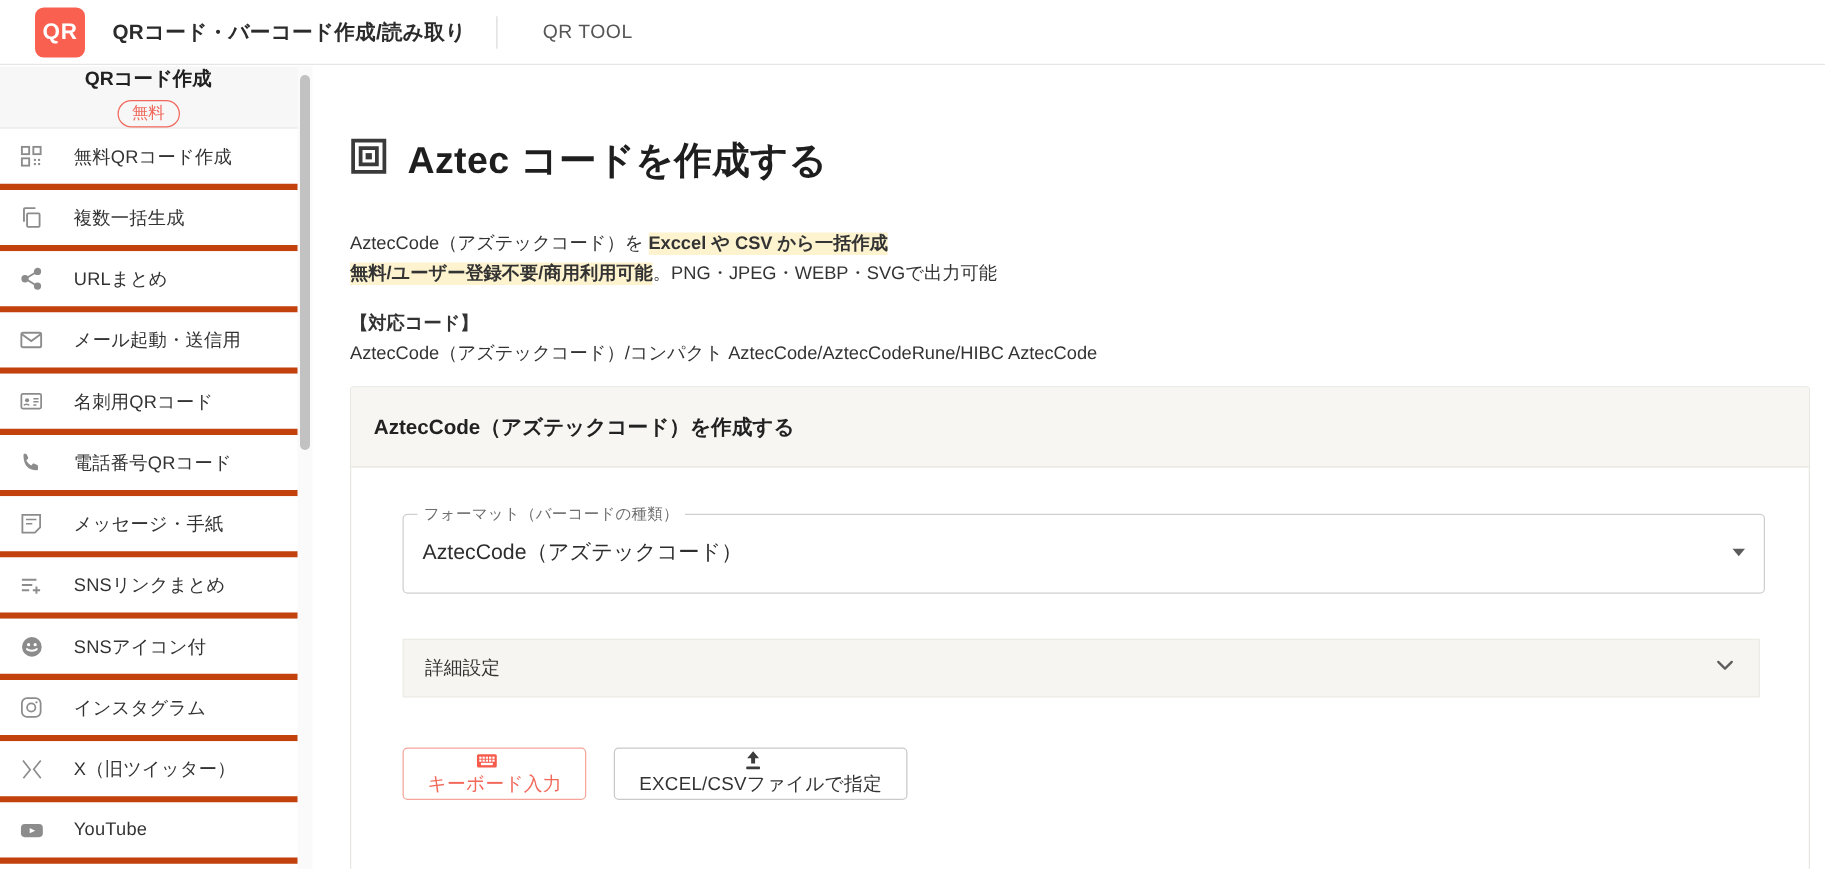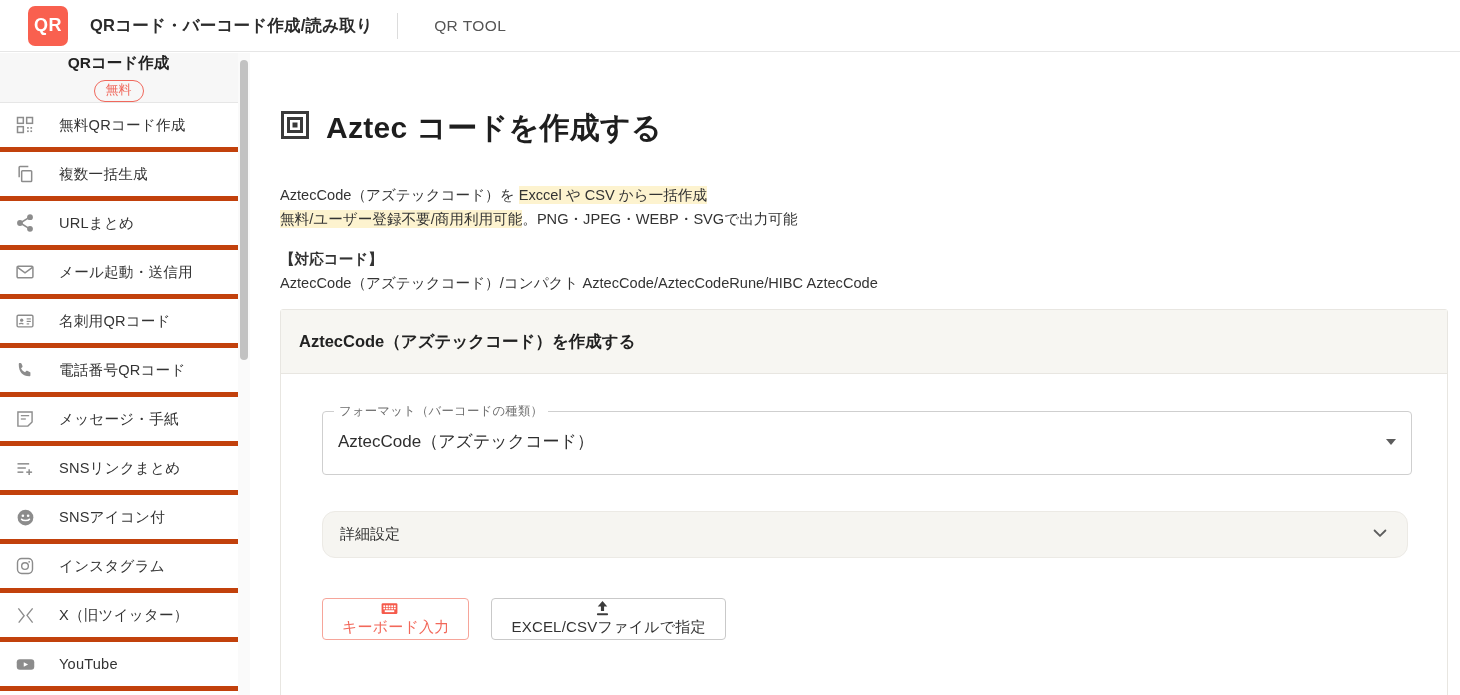--- a/index.html
+++ b/index.html
@@ -103,21 +103,21 @@
     margin: 55px 0 0 27px;
     font-size: 30px; font-weight: bold; color: #1e1e1e;
     letter-spacing: .3px;
   }
   .aztec-glyph { margin-right: 16px; display: block; }
 
   .desc {
     margin: 34px 0 0 27px;
     font-size: 14.6px; line-height: 24px; color: #333;
   }
-  .hl { background: #fdf3cf; font-weight: normal; padding: 1px 0; }
+  .hl { background: #fdf3cf; font-weight: bold; padding: 1px 0; }
   .desc-block2 { margin-top: 16px; }
   .desc-strong { font-weight: bold; }
 
   
   .card {
     position: absolute; top: 256px; left: 27px;
     width: 1168px; height: 410px;
     border: 1px solid #e8e6e1;
     border-radius: 3px; background: #fff;
   }
@@ -156,21 +156,21 @@
     border-left: 5px solid transparent;
     border-right: 5px solid transparent;
     border-top: 6px solid #5c5c5c;
   }
 
   
   .accordion {
     position: absolute; top: 201px; left: 41px;
     width: 1086px; height: 47px;
     background: #f6f5f1; border: 1px solid #eceae5;
-    border-radius: 13px;
+    border-radius: 1px;
     display: flex; align-items: center; justify-content: space-between;
     padding: 0 17px 0 17px;
     cursor: pointer;
   }
   .accordion-label { font-size: 15px; color: #333; }
   .chev { display: block; }
 
   
   .btn-row {
     position: absolute; top: 288px; left: 41px;

